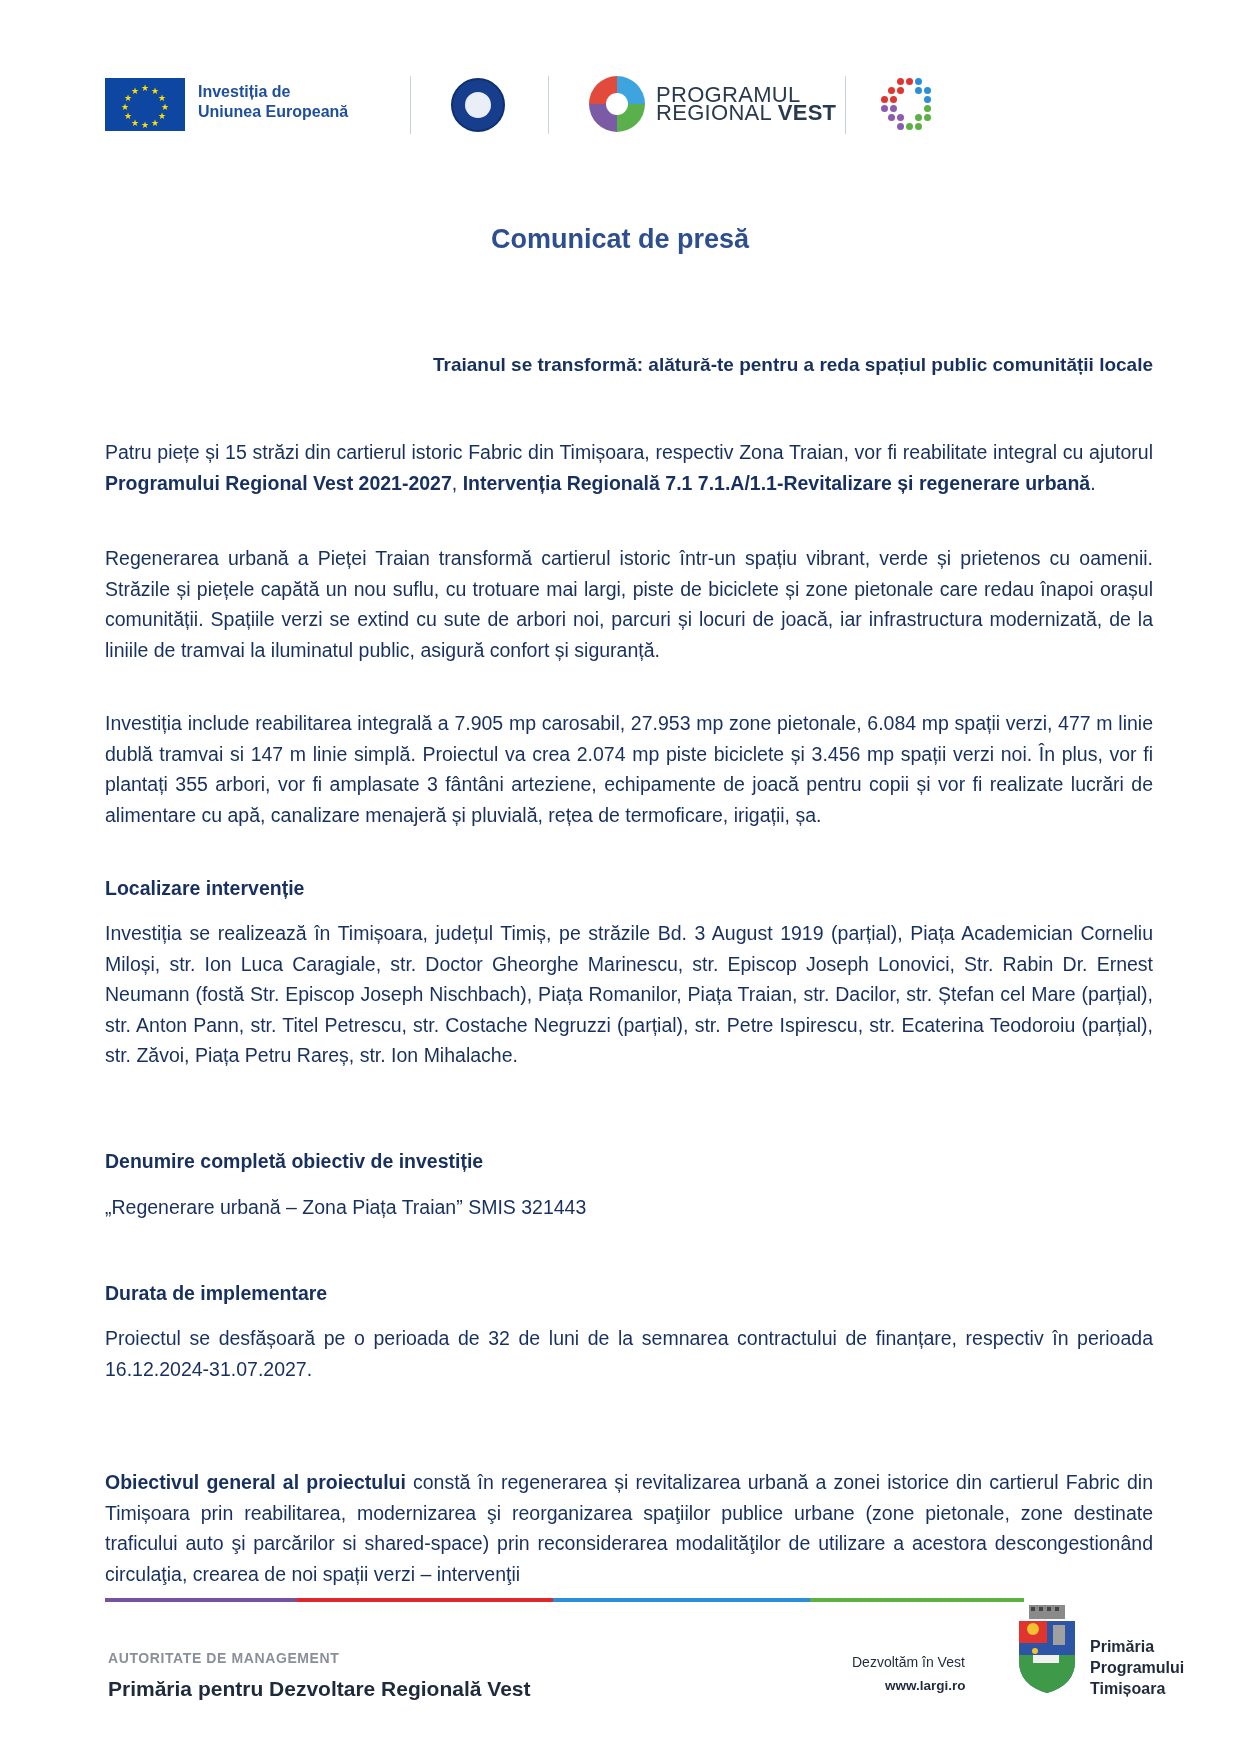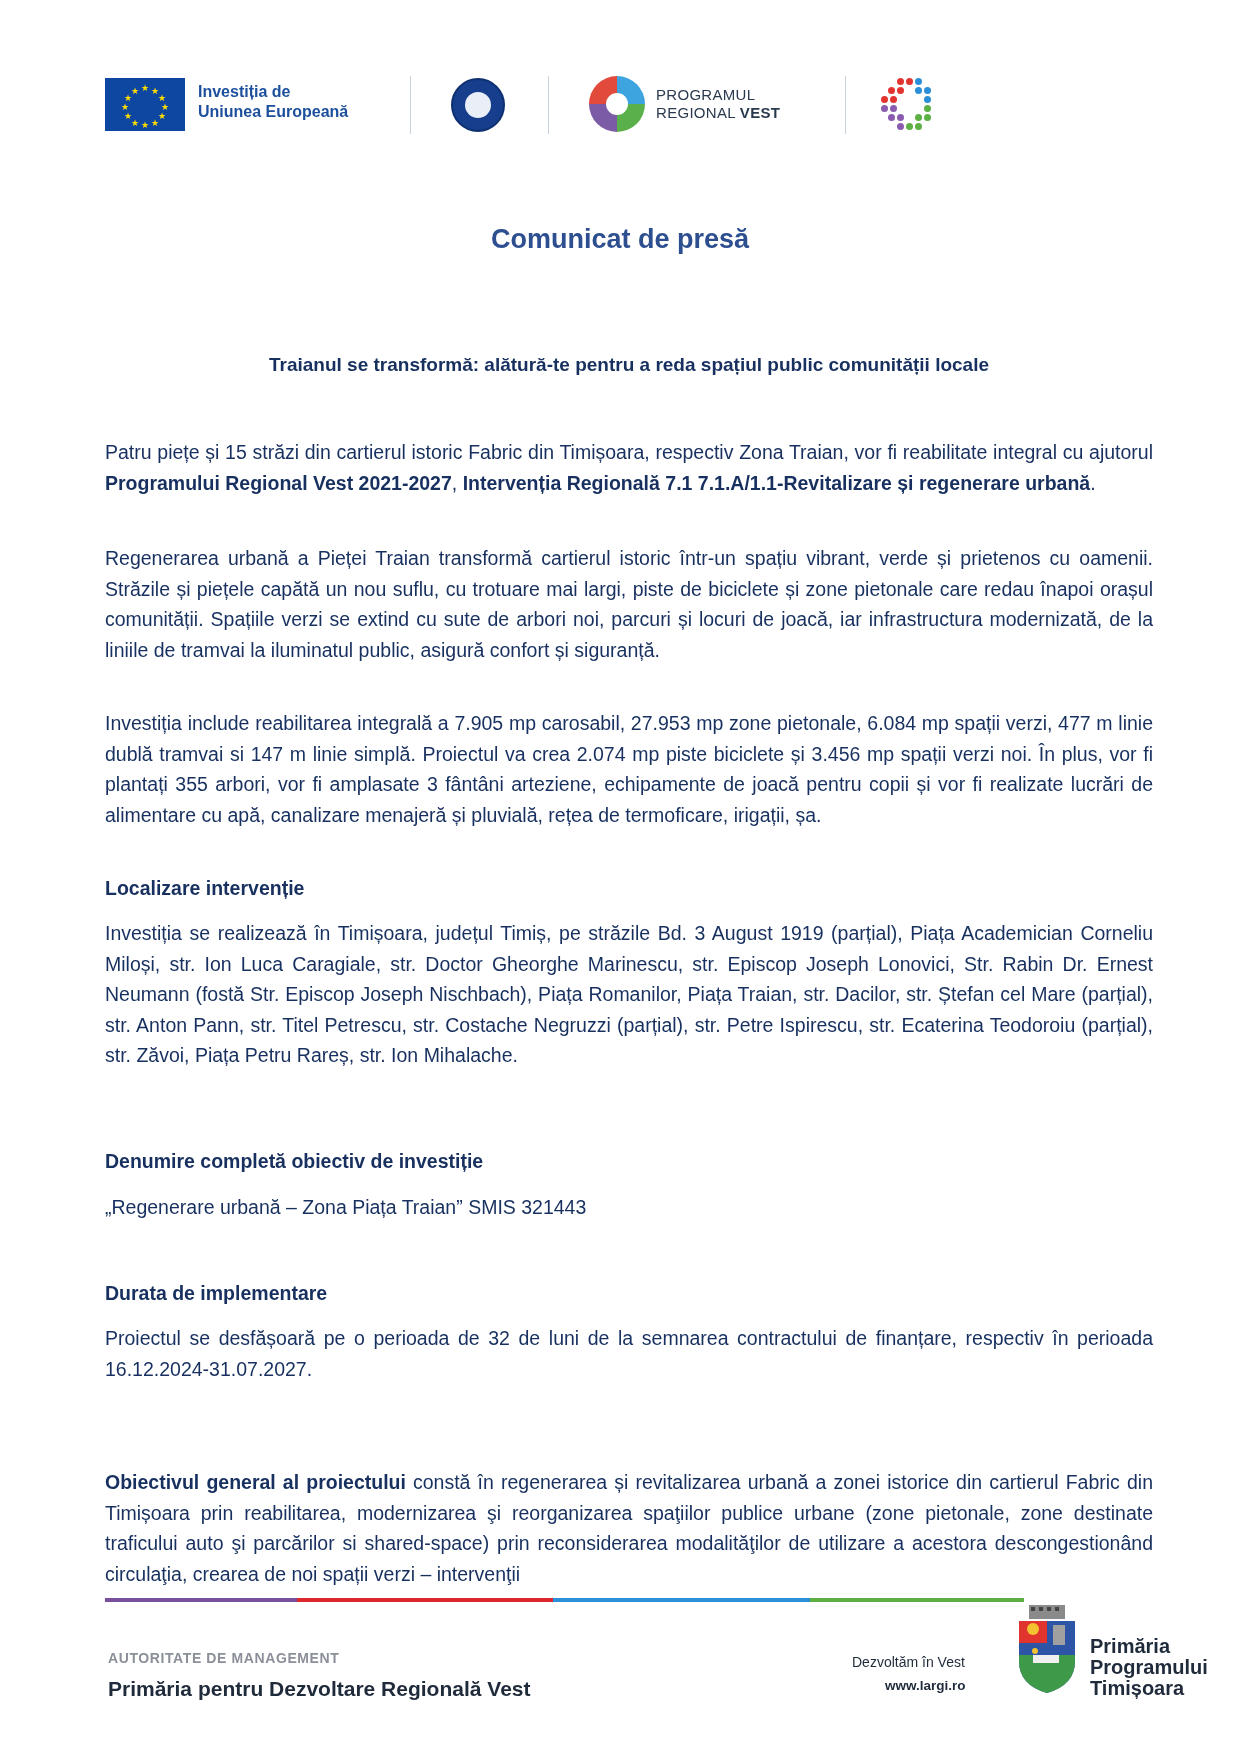--- a/index.html
+++ b/index.html
@@ -6,39 +6,39 @@
   body{width:1240px;height:1755px;position:relative;overflow:hidden;font-family:"Liberation Sans",sans-serif;}
   .hdr{position:absolute;top:76px;left:105px;width:1050px;height:60px;}
   .eu-flag{position:absolute;left:0;top:2px;width:80px;height:53px;background:#0e47a1;}
   .eu-star{position:absolute;color:#ffdd00;font-size:9px;line-height:9px;}
   .eu-text{position:absolute;left:93px;top:6px;color:#1d4f9c;font-weight:bold;font-size:16px;line-height:20px;}
   .vsep{position:absolute;top:0;width:1px;height:58px;background:#c9d3dd;}
   .gov-seal{position:absolute;left:346px;top:2px;width:54px;height:54px;border-radius:50%;background:#163e8c;border:2px solid #0e2f70;box-sizing:border-box;}
   .gov-seal .inner{position:absolute;left:12px;top:12px;width:26px;height:26px;border-radius:50%;background:#e9eef7;}
   .prv-ring{position:absolute;left:484px;top:0;width:56px;height:56px;border-radius:50%;background:conic-gradient(#3ea4e0 0 25%,#5ab04a 25% 50%,#7b5aa6 50% 75%,#e24a3b 75% 100%);}
   .prv-ring .hole{position:absolute;left:17px;top:17px;width:22px;height:22px;border-radius:50%;background:#fff;}
-  .prv-text{position:absolute;left:551px;top:10px;color:#2a3a4e;font-size:15px;line-height:18px;letter-spacing:.3px;}
+  .prv-text{position:absolute;left:551px;top:10px;color:#2a3a4e;font-size:22px;line-height:18px;letter-spacing:.3px;}
   .prv-text b{font-weight:bold;}
   .adr-dots{position:absolute;left:776px;top:2px;width:54px;height:54px;}
   .adr-dot{position:absolute;width:7px;height:7px;border-radius:50%;}
   .adr-text{position:absolute;left:843px;top:4px;font-size:44px;line-height:50px;color:#415a80;letter-spacing:1px;}
   .adr-text b{font-weight:bold;}
   .adr-text span{font-weight:normal;}
   .title{position:absolute;top:224px;left:0;width:1240px;text-align:center;color:#2e4f8f;font-weight:bold;font-size:27px;}
-  .subtitle{position:absolute;top:354px;left:105px;width:1048px;text-align:center;color:#17305f;font-weight:bold;font-size:19px;}
+  .subtitle{position:absolute;top:354px;left:105px;width:1048px;text-align:right;color:#17305f;font-weight:bold;font-size:19px;}
   .body{position:absolute;left:105px;width:1048px;color:#17305f;font-size:19.5px;line-height:30.5px;text-align:justify;}
   .body b{font-weight:bold;}
   .h{position:absolute;left:105px;color:#17305f;font-weight:bold;font-size:19.5px;}
   .underline-bar{position:absolute;top:1598px;height:4px;}
   .foot-auth{position:absolute;left:108px;top:1650px;color:#8a8f99;font-weight:bold;font-size:14px;letter-spacing:.6px;}
   .foot-agency{position:absolute;left:108px;top:1677px;color:#1f2a3a;font-weight:bold;font-size:21px;}
   .foot-slogan{position:absolute;left:852px;top:1654px;color:#1f2a3a;font-size:14px;}
   .foot-url{position:absolute;left:885px;top:1678px;color:#1f2a3a;font-weight:bold;font-size:13.5px;}
   .crest{position:absolute;left:1015px;top:1605px;width:64px;height:90px;}
-  .pmt{position:absolute;left:1090px;top:1636px;color:#1f2a3a;font-weight:bold;font-size:20px;line-height:21px;}
+  .pmt{position:absolute;left:1090px;top:1636px;color:#1f2a3a;font-weight:bold;font-size:16px;line-height:21px;}
 </style>
 </head>
 <body>
 
 <div class="hdr">
   <div class="eu-flag">
     <span class="eu-star" style="left:36px;top:6px">★</span>
     <span class="eu-star" style="left:46px;top:9px">★</span>
     <span class="eu-star" style="left:53px;top:16px">★</span>
     <span class="eu-star" style="left:56px;top:25px">★</span>

